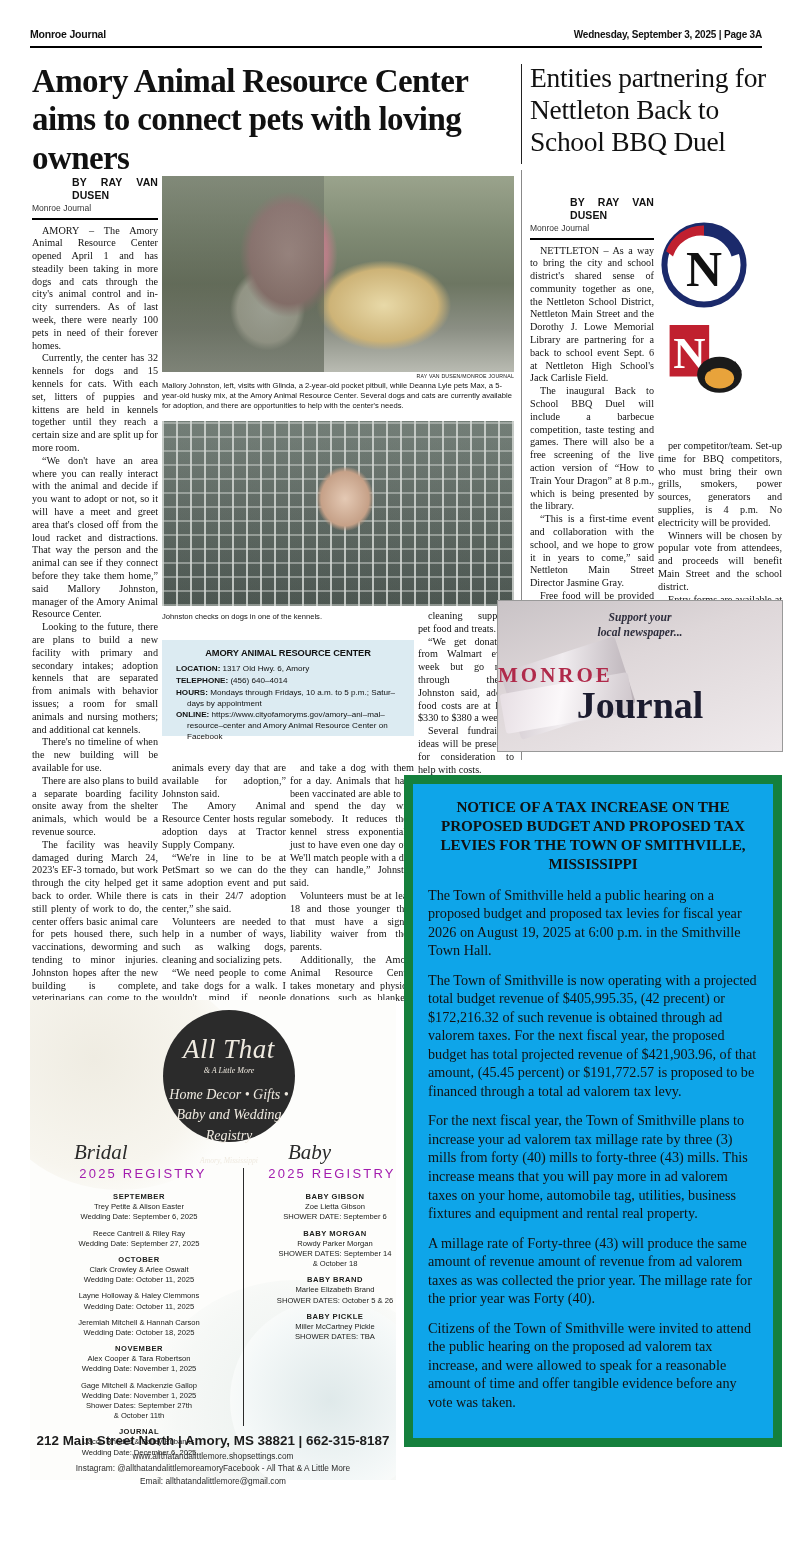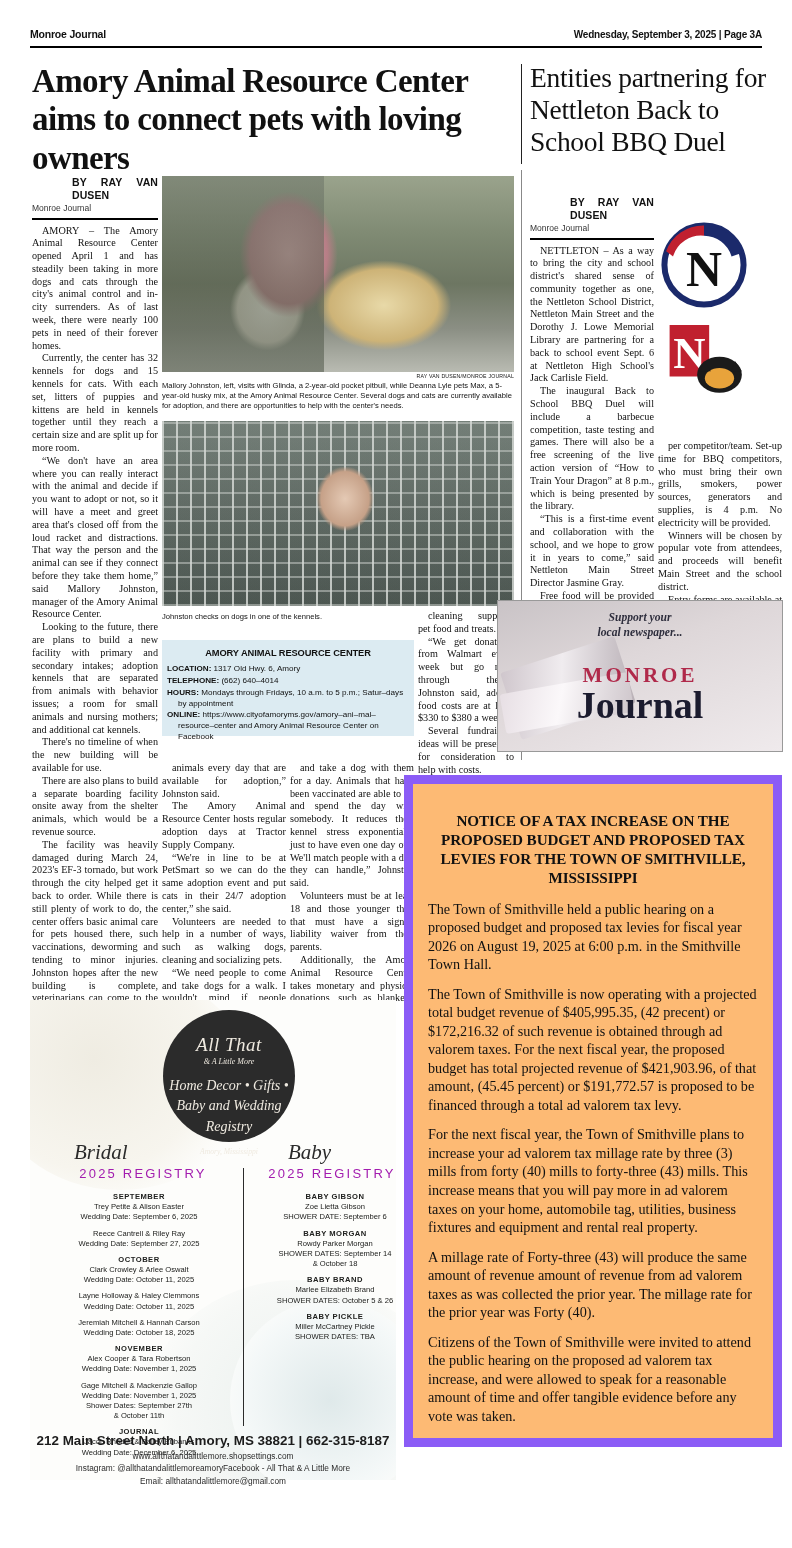--- a/index.html
+++ b/index.html
@@ -53,31 +53,31 @@
   
   .photo { position:absolute; background:#b9b3a6; overflow:hidden; }
   .cap { position:absolute; font-family:"Liberation Sans", sans-serif; font-size:7.6px;
          line-height:1.3; color:#111; }
   .credit { position:absolute; font-family:"Liberation Sans", sans-serif; font-size:5.2px;
             letter-spacing:0.2px; color:#111; text-align:right; }
 
   
   .infobox {
     position:absolute; left:162px; top:640px; width:252px; height:96px;
-    background:#dcebf2; padding:7px 5px;
+    background:#dcebf2; padding:7px 14px;
     font-family:"Liberation Sans", sans-serif; font-size:8.1px; line-height:1.33;
   }
   .infobox .ttl { text-align:center; font-weight:700; font-size:9.3px; margin-bottom:5px; letter-spacing:-0.1px;}
   .infobox .row { margin-bottom:1px; text-indent:-11px; padding-left:11px;}
   .infobox b { font-weight:700; }
 
   
   .notice {
     position:absolute; left:404px; top:775px; width:378px; height:672px;
-    border:9px solid #8b5cf6; background:#fdba74; padding:27px 15px 10px 15px;
+    border:9px solid #15803d; background:#0ea5e9; padding:13px 15px 10px 15px;
     font-family:"Liberation Serif", serif;
   }
   .notice h2 { margin:0 0 12px 0; text-align:center; font-size:15.2px; font-weight:700;
                line-height:1.26; letter-spacing:-0.1px; }
   .notice p { margin:0 0 11px 0; font-size:14.2px; line-height:1.305; }
 
   
   .ad {
     position:absolute; left:30px; top:1000px; width:366px; height:480px;
     background:#fdfdfb; overflow:hidden;
@@ -85,21 +85,21 @@
   .ad .wash1{position:absolute;left:-40px;top:-30px;width:260px;height:220px;border-radius:50%;
      background:radial-gradient(circle at 40% 40%, #efece2 0%, #f7f5ee 55%, #fdfdfb 75%);}
   .ad .wash2{position:absolute;right:-50px;bottom:-60px;width:300px;height:260px;border-radius:50%;
      background:radial-gradient(circle at 50% 50%, #eaf0ee 0%, #f6f8f6 60%, #fdfdfb 80%);}
   .ad .wash3{position:absolute;left:200px;top:300px;width:200px;height:200px;border-radius:50%;
      background:radial-gradient(circle at 50% 50%, #dfe9ea 0%, #f4f8f8 60%, #fdfdfb 82%);}
   .ad .disc {
     position:absolute; left:133px; top:10px; width:132px; height:132px; border-radius:50%;
     background:#2b2b2b; color:#efeae0; text-align:center;
   }
-  .ad .disc .l1 { font-family:"Liberation Serif", serif; font-style:italic; font-size:19px;
+  .ad .disc .l1 { font-family:"Liberation Serif", serif; font-style:italic; font-size:27px;
                   margin-top:24px; letter-spacing:0.5px; }
   .ad .disc .l2 { font-family:"Liberation Serif", serif; font-style:italic; font-size:8px; margin-top:1px;}
   .ad .disc .l3 { font-family:"Liberation Serif", serif; font-style:italic; font-size:14px;
                   margin-top:10px; line-height:1.45;}
   .ad .disc .l4 { font-family:"Liberation Serif", serif; font-style:italic; font-size:7.6px; margin-top:10px;}
   .ad .sect-title { position:absolute; font-family:"Liberation Serif", serif; font-style:italic;
                     font-size:21px; color:#2b2b2b; }
   .ad .sect-sub { position:absolute; font-family:"Liberation Sans", sans-serif;
                   font-size:13px; letter-spacing:2.2px; color:#a21caf; }
   .reglist { position:absolute; font-family:"Liberation Sans", sans-serif; font-size:7.6px;
@@ -120,21 +120,21 @@
       background:linear-gradient(160deg,#c9c3c6 0%, #ded7d9 40%, #efeaec 100%); }
   .supportad .pen { position:absolute; left:10px; top:52px; width:120px; height:70px;
       background:linear-gradient(110deg,#cfc6cc,#f0ecef 45%,#b9b0b6);
       transform:rotate(-18deg); border-radius:3px; }
   .supportad .pen2 { position:absolute; left:4px; top:82px; width:130px; height:40px;
       background:linear-gradient(110deg,#e7dfe4,#fbf8fa 45%,#cdc5ca);
       transform:rotate(-10deg); border-radius:3px; }
   .supportad .hdr { position:absolute; left:0; right:0; top:9px; text-align:center;
       font-family:"Liberation Serif", serif; font-style:italic; font-weight:700;
       font-size:11.6px; color:#2e2e3d; line-height:1.3; }
-  .supportad .logo1 { position:absolute; left:0; right:0; top:62px; text-align:center;
+  .supportad .logo1 { position:absolute; left:0; right:0; top:62px; text-align:left;
       font-family:"Liberation Serif", serif; font-weight:700; font-size:21px;
       letter-spacing:3px; color:#b0294a; }
   .supportad .logo2 { position:absolute; left:0; right:0; top:82px; text-align:center;
       font-family:"Liberation Serif", serif; font-weight:700; font-size:38px;
       color:#1b1b2e; }
 
   
   .nlogo1 { position:absolute; left:661px; top:222px; width:86px; height:86px; }
   .nlogo2 { position:absolute; left:661px; top:318px; width:86px; height:86px; }
 
@@ -205,21 +205,21 @@
   <div class="cap" style="left:162px; top:612px; width:352px;">Johnston checks on dogs in one of the kennels.</div>
 
   <div class="infobox">
     <div class="ttl">AMORY ANIMAL RESOURCE CENTER</div>
     <div class="row">
       <b>LOCATION:</b>
       <span>1317 Old Hwy. 6, Amory</span>
     </div>
     <div class="row">
       <b>TELEPHONE:</b>
-      <span>(662) 640–4014</span>
+      <span>(456) 640–4014</span>
     </div>
     <div class="row">
       <b>HOURS:</b>
       <span>Mondays through Fridays, 10 a.m. to 5 p.m.; Satur–days by appointment</span>
     </div>
     <div class="row">
       <b>ONLINE:</b>
       <span>https://www.cityofamoryms.gov/amory–ani–mal–resource–center and Amory Animal Resource Center on Facebook</span>
     </div>
   </div>

